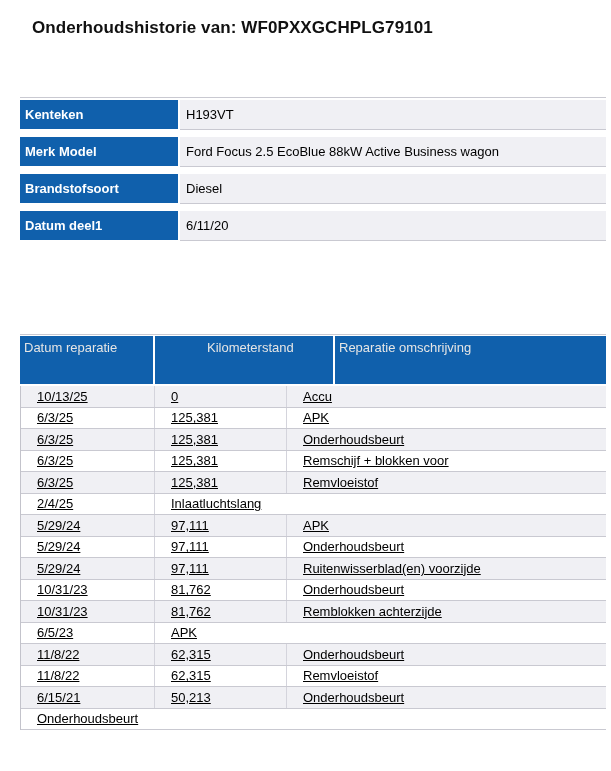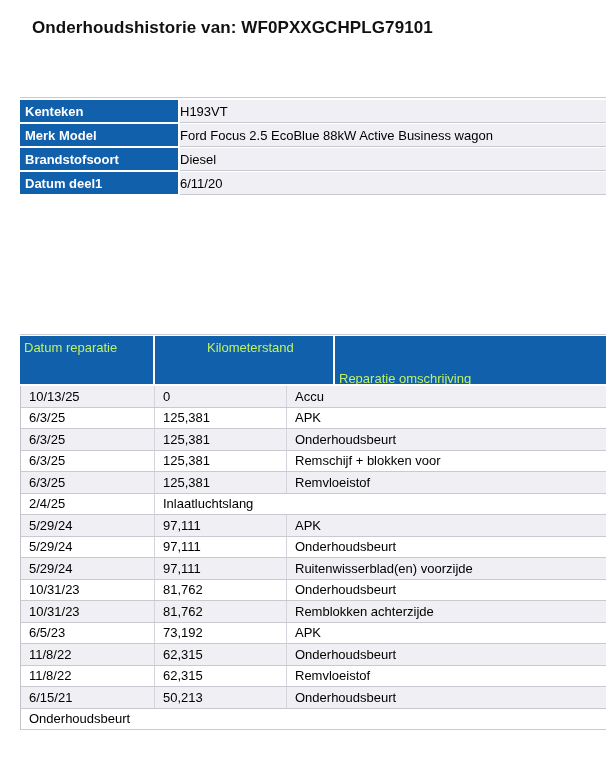--- a/index.html
+++ b/index.html
@@ -30,22 +30,22 @@
   .info-table {
     position: absolute;
     left: 20px;
     top: 97px;
     width: 586px;
     border-top: 1px solid #c9c9d1;
     padding-top: 2px;
   }
   .info-row {
     display: flex;
-    height: 22px;
-    margin-bottom: 2px;
+    height: 29px;
+    margin-bottom: 8px;
   }
   .info-label {
     width: 158px;
     flex: 0 0 158px;
     background: #1060ac;
     color: #ffffff;
     font-size: 13px;
     font-weight: bold;
     display: flex;
     align-items: center;
@@ -53,20 +53,21 @@
     margin-right: 2px;
     box-sizing: border-box;
   }
   .info-value {
     flex: 1;
     background: #f0f0f4;
     color: #000000;
     font-size: 13px;
     display: flex;
     align-items: center;
+    padding-left: 6px;
     box-sizing: border-box;
     box-shadow: 0 1px 0 0 #c9c9d1;
     white-space: nowrap;
     overflow: hidden;
   }
 
   
   .history-table {
     position: absolute;
     left: 20px;
@@ -75,51 +76,52 @@
     border-top: 1px solid #c9c9d1;
     padding-top: 1px;
   }
   .history-header {
     display: flex;
     height: 48px;
     background: #1060ac;
     margin-bottom: 2px;
   }
   .history-header .hcell {
-    color: #bef264;
+    color: #e5e5e5;
     font-size: 13px;
     padding: 4px 0 0 4px;
     box-sizing: border-box;
     white-space: nowrap;
     overflow: hidden;
   }
   .history-header .hcell.c0 { width: 135px; flex: 0 0 135px; border-right: 2px solid #ffffff; }
   .history-header .hcell.c1 { width: 132px; flex: 0 0 132px; border-right: 2px solid #ffffff; margin-left: 48px; }
-  .history-header .hcell.c2 { flex: 1; margin-top: 31px; }
+  .history-header .hcell.c2 { flex: 1; }
 
   .history-body {
     border-left: 1px solid #c3c3cb;
   }
   .history-row {
     display: flex;
     height: 21.5px;
     box-sizing: border-box;
     border-bottom: 1px solid #c9c9d1;
   }
   .history-row.alt { background: #f0f0f4; }
   .history-row.plain { background: #ffffff; }
   .history-row .cell {
     font-size: 13px;
     color: #000000;
     display: flex;
     align-items: center;
-    padding-left: 8px;
-    box-sizing: border-box;
-    white-space: nowrap;
-    overflow: hidden;
+    padding-left: 16px;
+    box-sizing: border-box;
+    white-space: nowrap;
+    overflow: hidden;
+    text-decoration: underline;
   }
   .history-row .cell.c0 { width: 134px; flex: 0 0 134px; border-right: 1px solid #d4d4dc; }
   .history-row .cell.c1 { width: 132px; flex: 0 0 132px; border-right: 1px solid #d4d4dc; }
   .history-row .cell.c2 { flex: 1; }
 </style>
 </head>
 <body>
 
 <h1 class="page-title">Onderhoudshistorie van: WF0PXXGCHPLG79101</h1>
 
@@ -198,21 +200,20 @@
         <div class="cell c1">81,762</div>
         <div class="cell c2">Onderhoudsbeurt</div>
       </div>
       <div class="history-row alt">
         <div class="cell c0">10/31/23</div>
         <div class="cell c1">81,762</div>
         <div class="cell c2">Remblokken achterzijde</div>
       </div>
       <div class="history-row plain">
         <div class="cell c0">6/5/23</div>
-        <div class="cell c1">73,192</div>
         <div class="cell c2">APK</div>
       </div>
       <div class="history-row alt">
         <div class="cell c0">11/8/22</div>
         <div class="cell c1">62,315</div>
         <div class="cell c2">Onderhoudsbeurt</div>
       </div>
       <div class="history-row plain">
         <div class="cell c0">11/8/22</div>
         <div class="cell c1">62,315</div>

